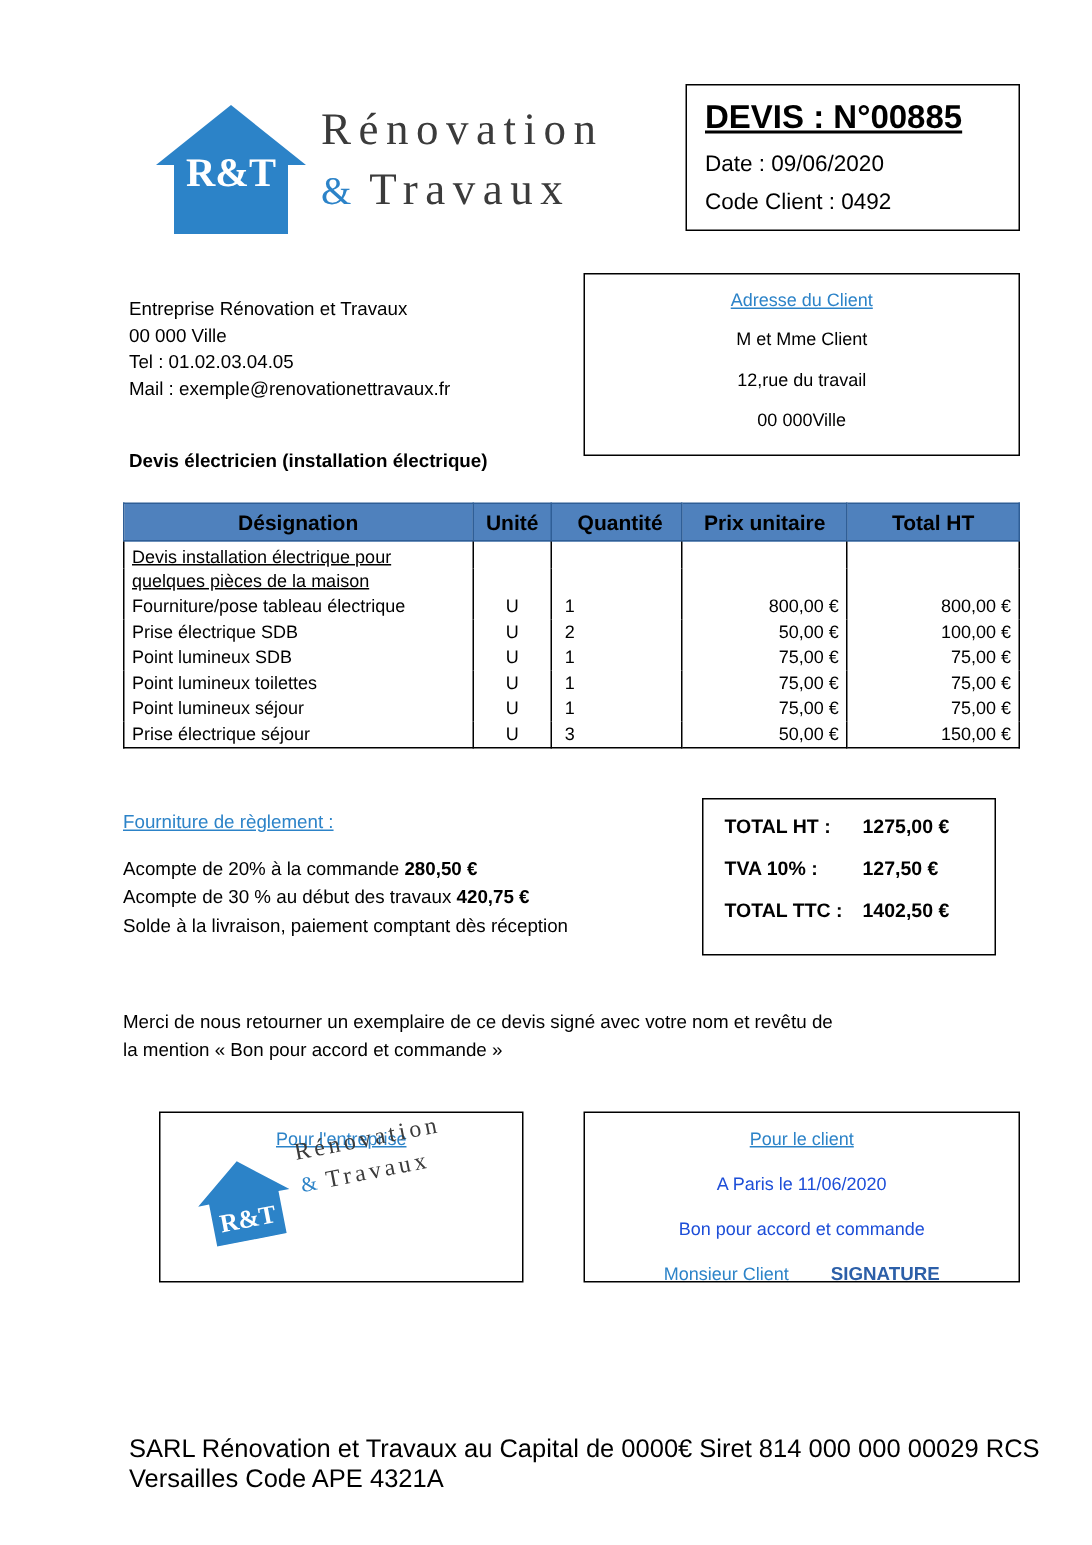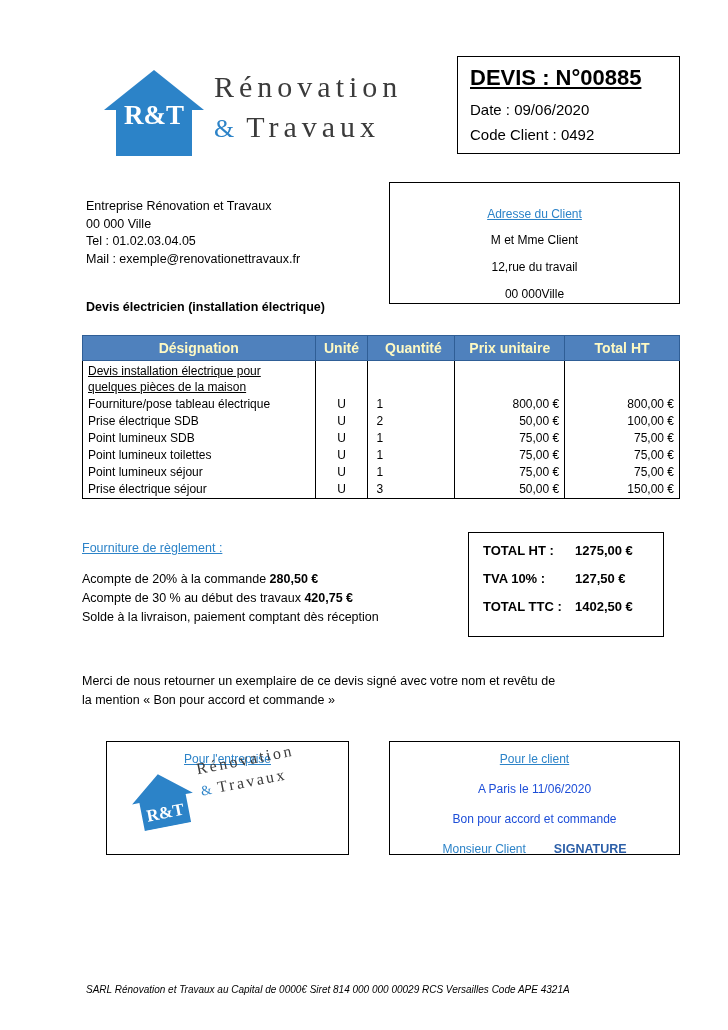--- a/index.html
+++ b/index.html
@@ -108,21 +108,21 @@
     left: 86px; top: 300px;
     font-size: 12.5px;
     font-weight: bold;
   }
   .client-box {
     position: absolute;
     left: 389px; top: 182px;
     width: 291px; height: 122px;
     border: 1px solid #000;
     text-align: center;
-    padding-top: 24px;
+    padding-top: 10px;
   }
   .client-title {
     color: #2c83c8;
     font-size: 12px;
     text-decoration: underline;
     margin-bottom: 12px;
   }
   .client-line {
     font-size: 12px;
     margin-bottom: 13px;
@@ -134,21 +134,21 @@
     left: 82px; top: 335px;
     width: 598px;
   }
   table.items {
     width: 100%;
     border-collapse: collapse;
     font-size: 12px;
   }
   table.items thead th {
     background: #4f81bd;
-    color: #fef9c3;
+    color: #000000;
     font-size: 14px;
     font-weight: bold;
     border: 1px solid #2f5e96;
     padding: 4px 4px;
     text-align: center;
     height: 16px;
   }
   table.items tbody td {
     border-left: 1px solid #000;
     border-right: 1px solid #000;
@@ -286,23 +286,22 @@
     letter-spacing: 2.5px;
     color: #3b3b3b;
     white-space: nowrap;
     margin-top: 4px;
   }
   .stamp-amp { color: #2c83c8; font-size: 14px; letter-spacing: 0; }
 
   
   .footer {
     position: absolute;
-    left: 86px; top: 984px;
-    font-size: 10px;
-    font-style: italic;
+    left: 86px; top: 956px;
+    font-size: 17px;
   }
 </style>
 </head>
 <body>
 
 <div class="page">
 
   <div class="header">
 
     <div class="logo-block">

